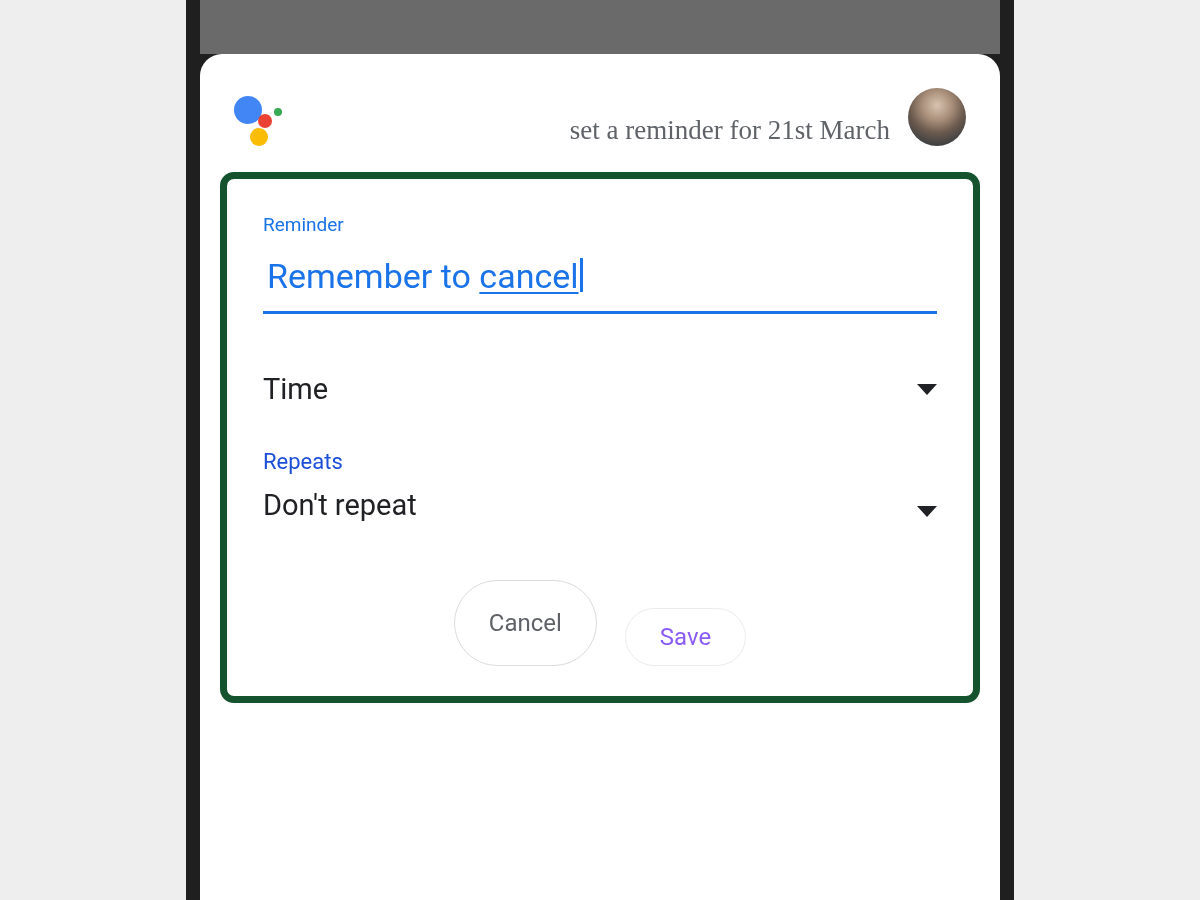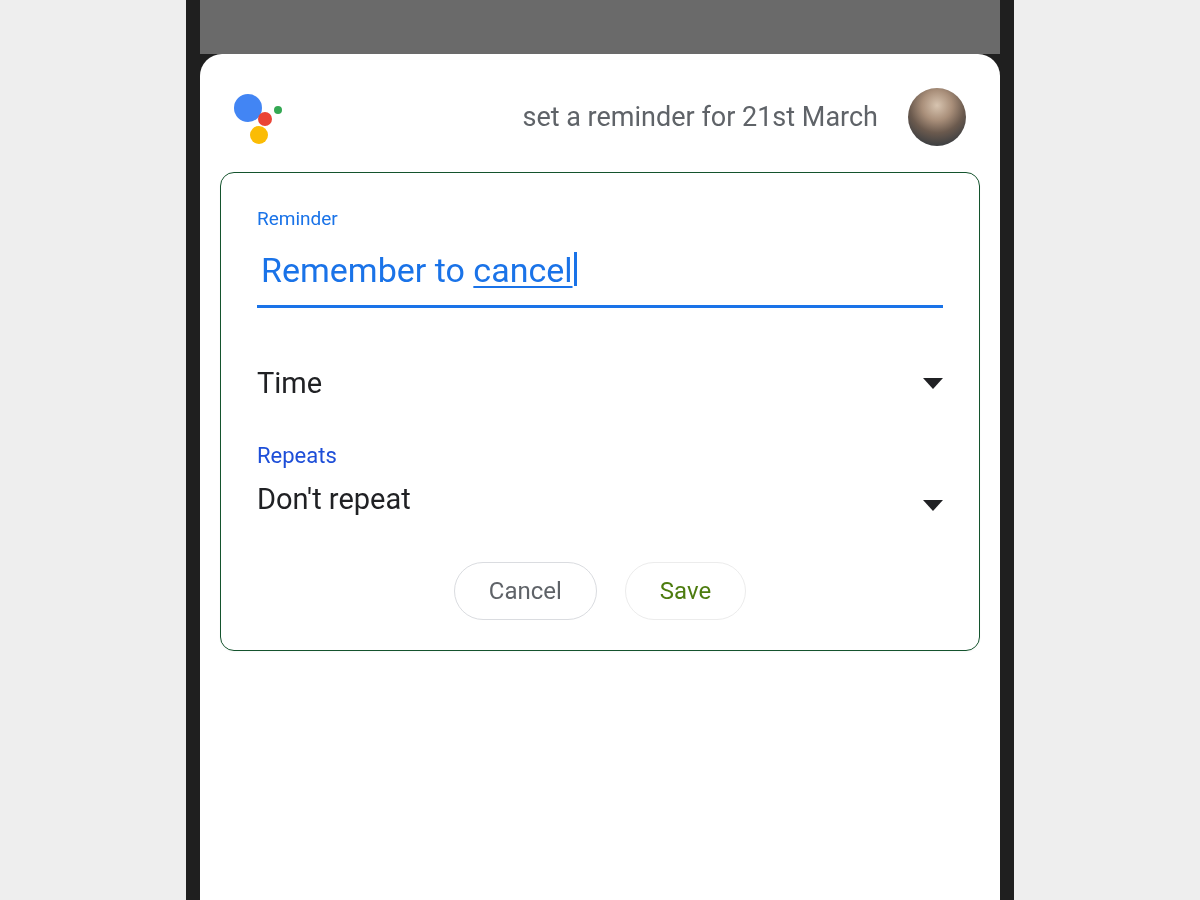--- a/index.html
+++ b/index.html
@@ -25,23 +25,24 @@
   .assistant-sheet {
     background: #ffffff;
     border-radius: 22px 22px 0 0;
     flex: 1;
     padding: 28px 20px 0 20px;
     display: flex;
     flex-direction: column;
   }
   .sheet-header {
     display: flex;
-    align-items: center;
-    gap: 18px;
+    align-items: flex-end;
+    gap: 6px;
     padding: 6px 14px 26px 14px;
+    font-family: Liberation Serif, serif;
   }
   .assistant-logo {
     width: 54px;
     height: 54px;
     position: relative;
     flex: 0 0 54px;
   }
   .assistant-logo .dot-blue {
     position: absolute; width: 28px; height: 28px; border-radius: 50%;
     background: #4285F4; left: 0; top: 4px;
@@ -64,21 +65,21 @@
     font-size: 27px;
     color: #5f6368;
     padding-right: 12px;
   }
   .avatar {
     width: 58px; height: 58px; border-radius: 50%;
     background: radial-gradient(circle at 50% 30%, #d7c4b0 0%, #a98f7a 30%, #6b5a4e 55%, #3f4042 80%);
     flex: 0 0 58px;
   }
   .card {
-    border: 1px solid #14532d;
+    border: 7px solid #14532d;
     border-radius: 14px;
     padding: 34px 36px 30px 36px;
     box-shadow: 0 1px 2px rgba(0,0,0,0.03);
   }
   .field-label {
     color: #1a73e8;
     font-size: 19px;
     margin-bottom: 14px;
   }
   .reminder-input-wrap {
@@ -140,42 +141,42 @@
   }
   .section-label {
     color: #1d4ed8;
     font-size: 22px;
     margin-bottom: 14px;
   }
   .repeat-row {
     display: flex;
     align-items: center;
     justify-content: space-between;
-    margin-bottom: 46px;
+    margin-bottom: 58px;
   }
   .repeat-value {
     font-size: 29px;
     color: #202124;
   }
   .actions {
     display: flex;
     justify-content: center;
     gap: 28px;
   }
   .pill-btn {
     border: 1px solid #dadce0;
     background: #fff;
     border-radius: 999px;
     padding: 14px 34px;
     font-size: 24px;
     font-family: inherit;
     cursor: pointer;
   }
   .pill-btn.cancel { color: #5f6368; }
-  .pill-btn.save { color: #4d7c0f; border-color: #ececec; }
+  .pill-btn.save { color: #8b5cf6; border-color: #ececec; margin-top: 28px; }
 </style>
 </head>
 <body>
 
 <div class="device-frame">
   <div class="status-backdrop"></div>
 
   <div class="assistant-sheet">
 
     <div class="sheet-header">

